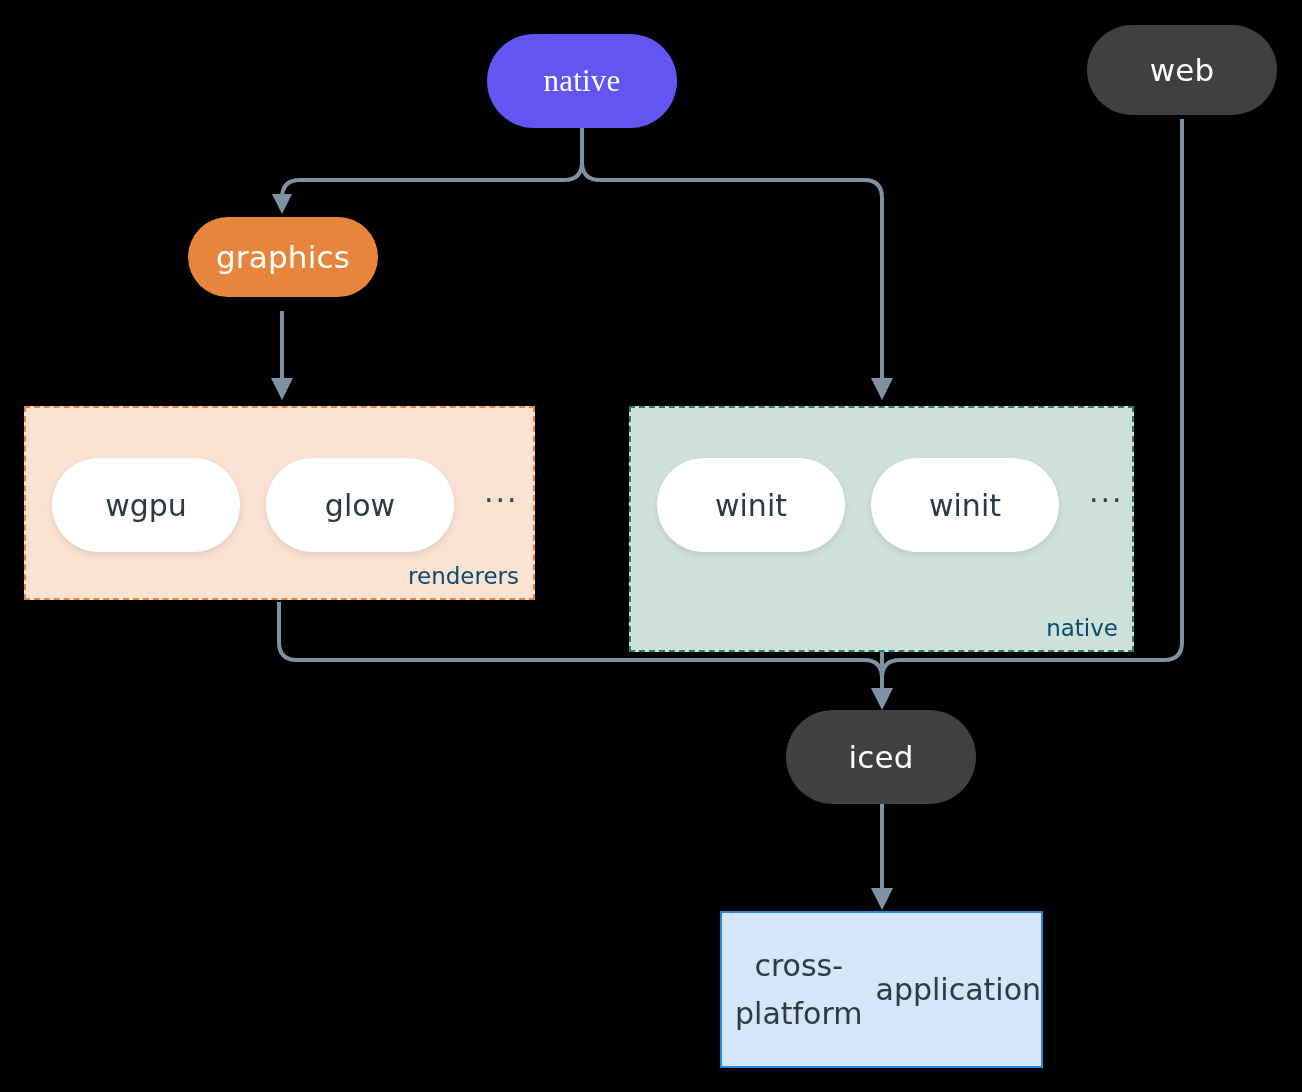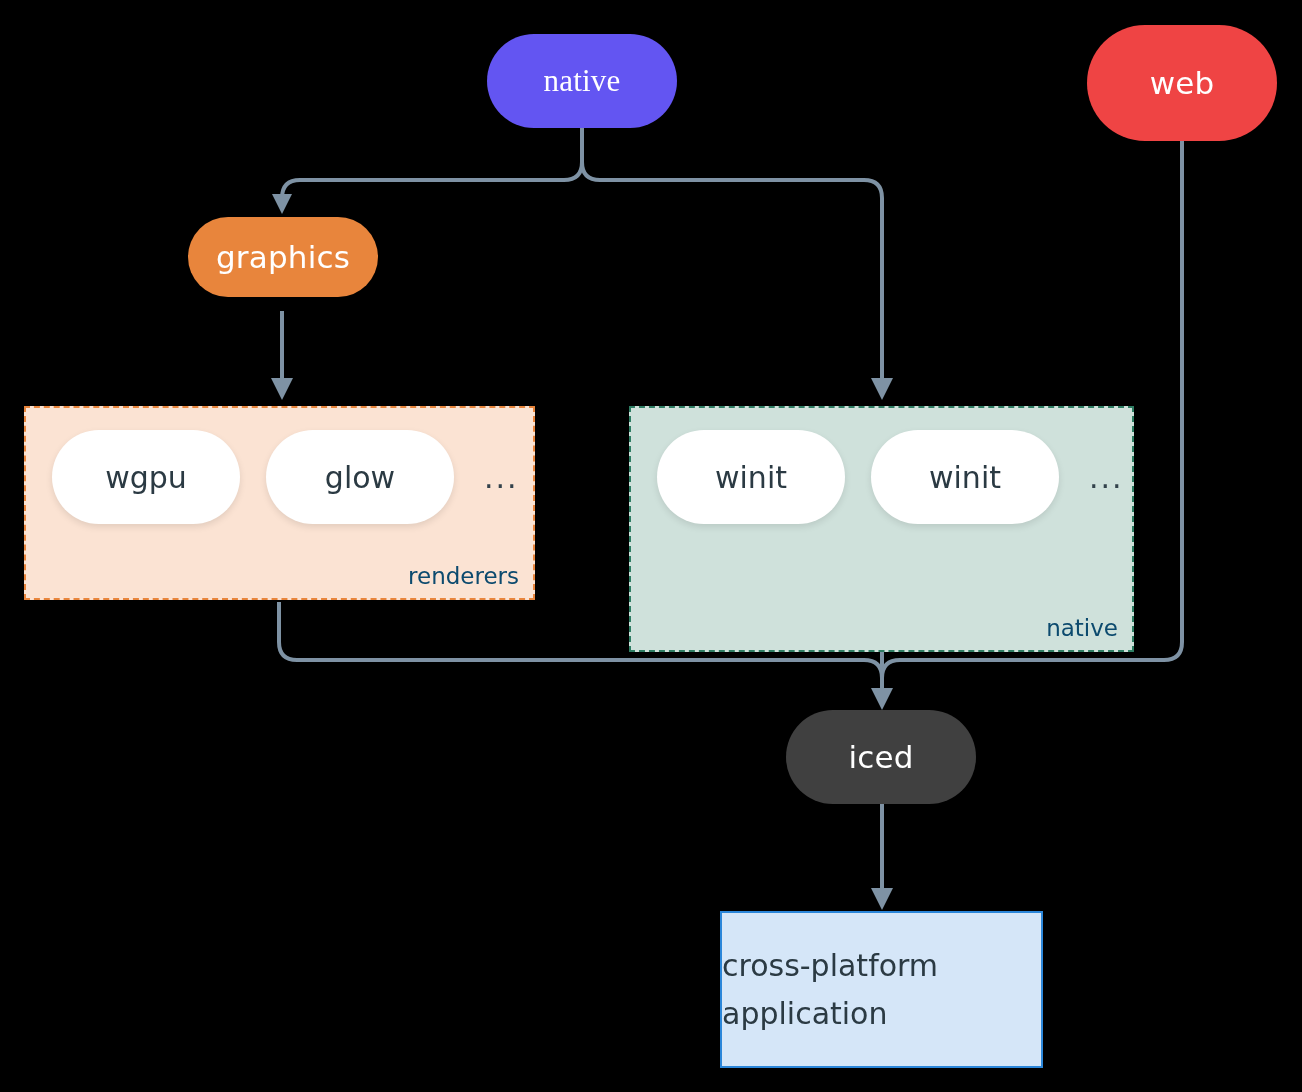--- a/index.html
+++ b/index.html
@@ -43,22 +43,22 @@
     width: 190px;
     height: 94px;
     background: #6355F2;
     font-family: Liberation Serif, serif;
   }
 
   .node-web {
     left: 1087px;
     top: 25px;
     width: 190px;
-    height: 116px;
-    background: #ef4444;
+    height: 90px;
+    background: #404040;
     text-align: right;
   }
 
   .node-graphics {
     left: 188px;
     top: 217px;
     width: 190px;
     height: 80px;
     background: #E8853C;
   }
@@ -120,20 +120,21 @@
     box-sizing: border-box;
     height: 94px;
     min-width: 188px;
     padding: 0 26px;
     border-radius: 999px;
     background: #ffffff;
     box-shadow: 0 3px 7px rgba(0, 0, 0, 0.10);
     font-size: 30px;
     color: #2B3A43;
     white-space: nowrap;
+    margin-top: 28px;
   }
 
   .ellipsis {
     font-size: 30px;
     color: #33424B;
     letter-spacing: 2px;
     padding-left: 4px;
     white-space: nowrap;
   }
 
@@ -141,22 +142,22 @@
   .node-app {
     position: absolute;
     left: 720px;
     top: 911px;
     width: 323px;
     height: 157px;
     box-sizing: border-box;
     background: #D5E6F8;
     border: 2px solid #2B86D9;
     display: flex;
-    flex-direction: column;
-    align-items: flex-start;
+    flex-direction: row;
+    align-items: center;
     justify-content: center;
     font-size: 30px;
     line-height: 1.6;
     color: #2B3A43;
     text-align: center;
   }
 
   
   #connectors {
     position: absolute;

